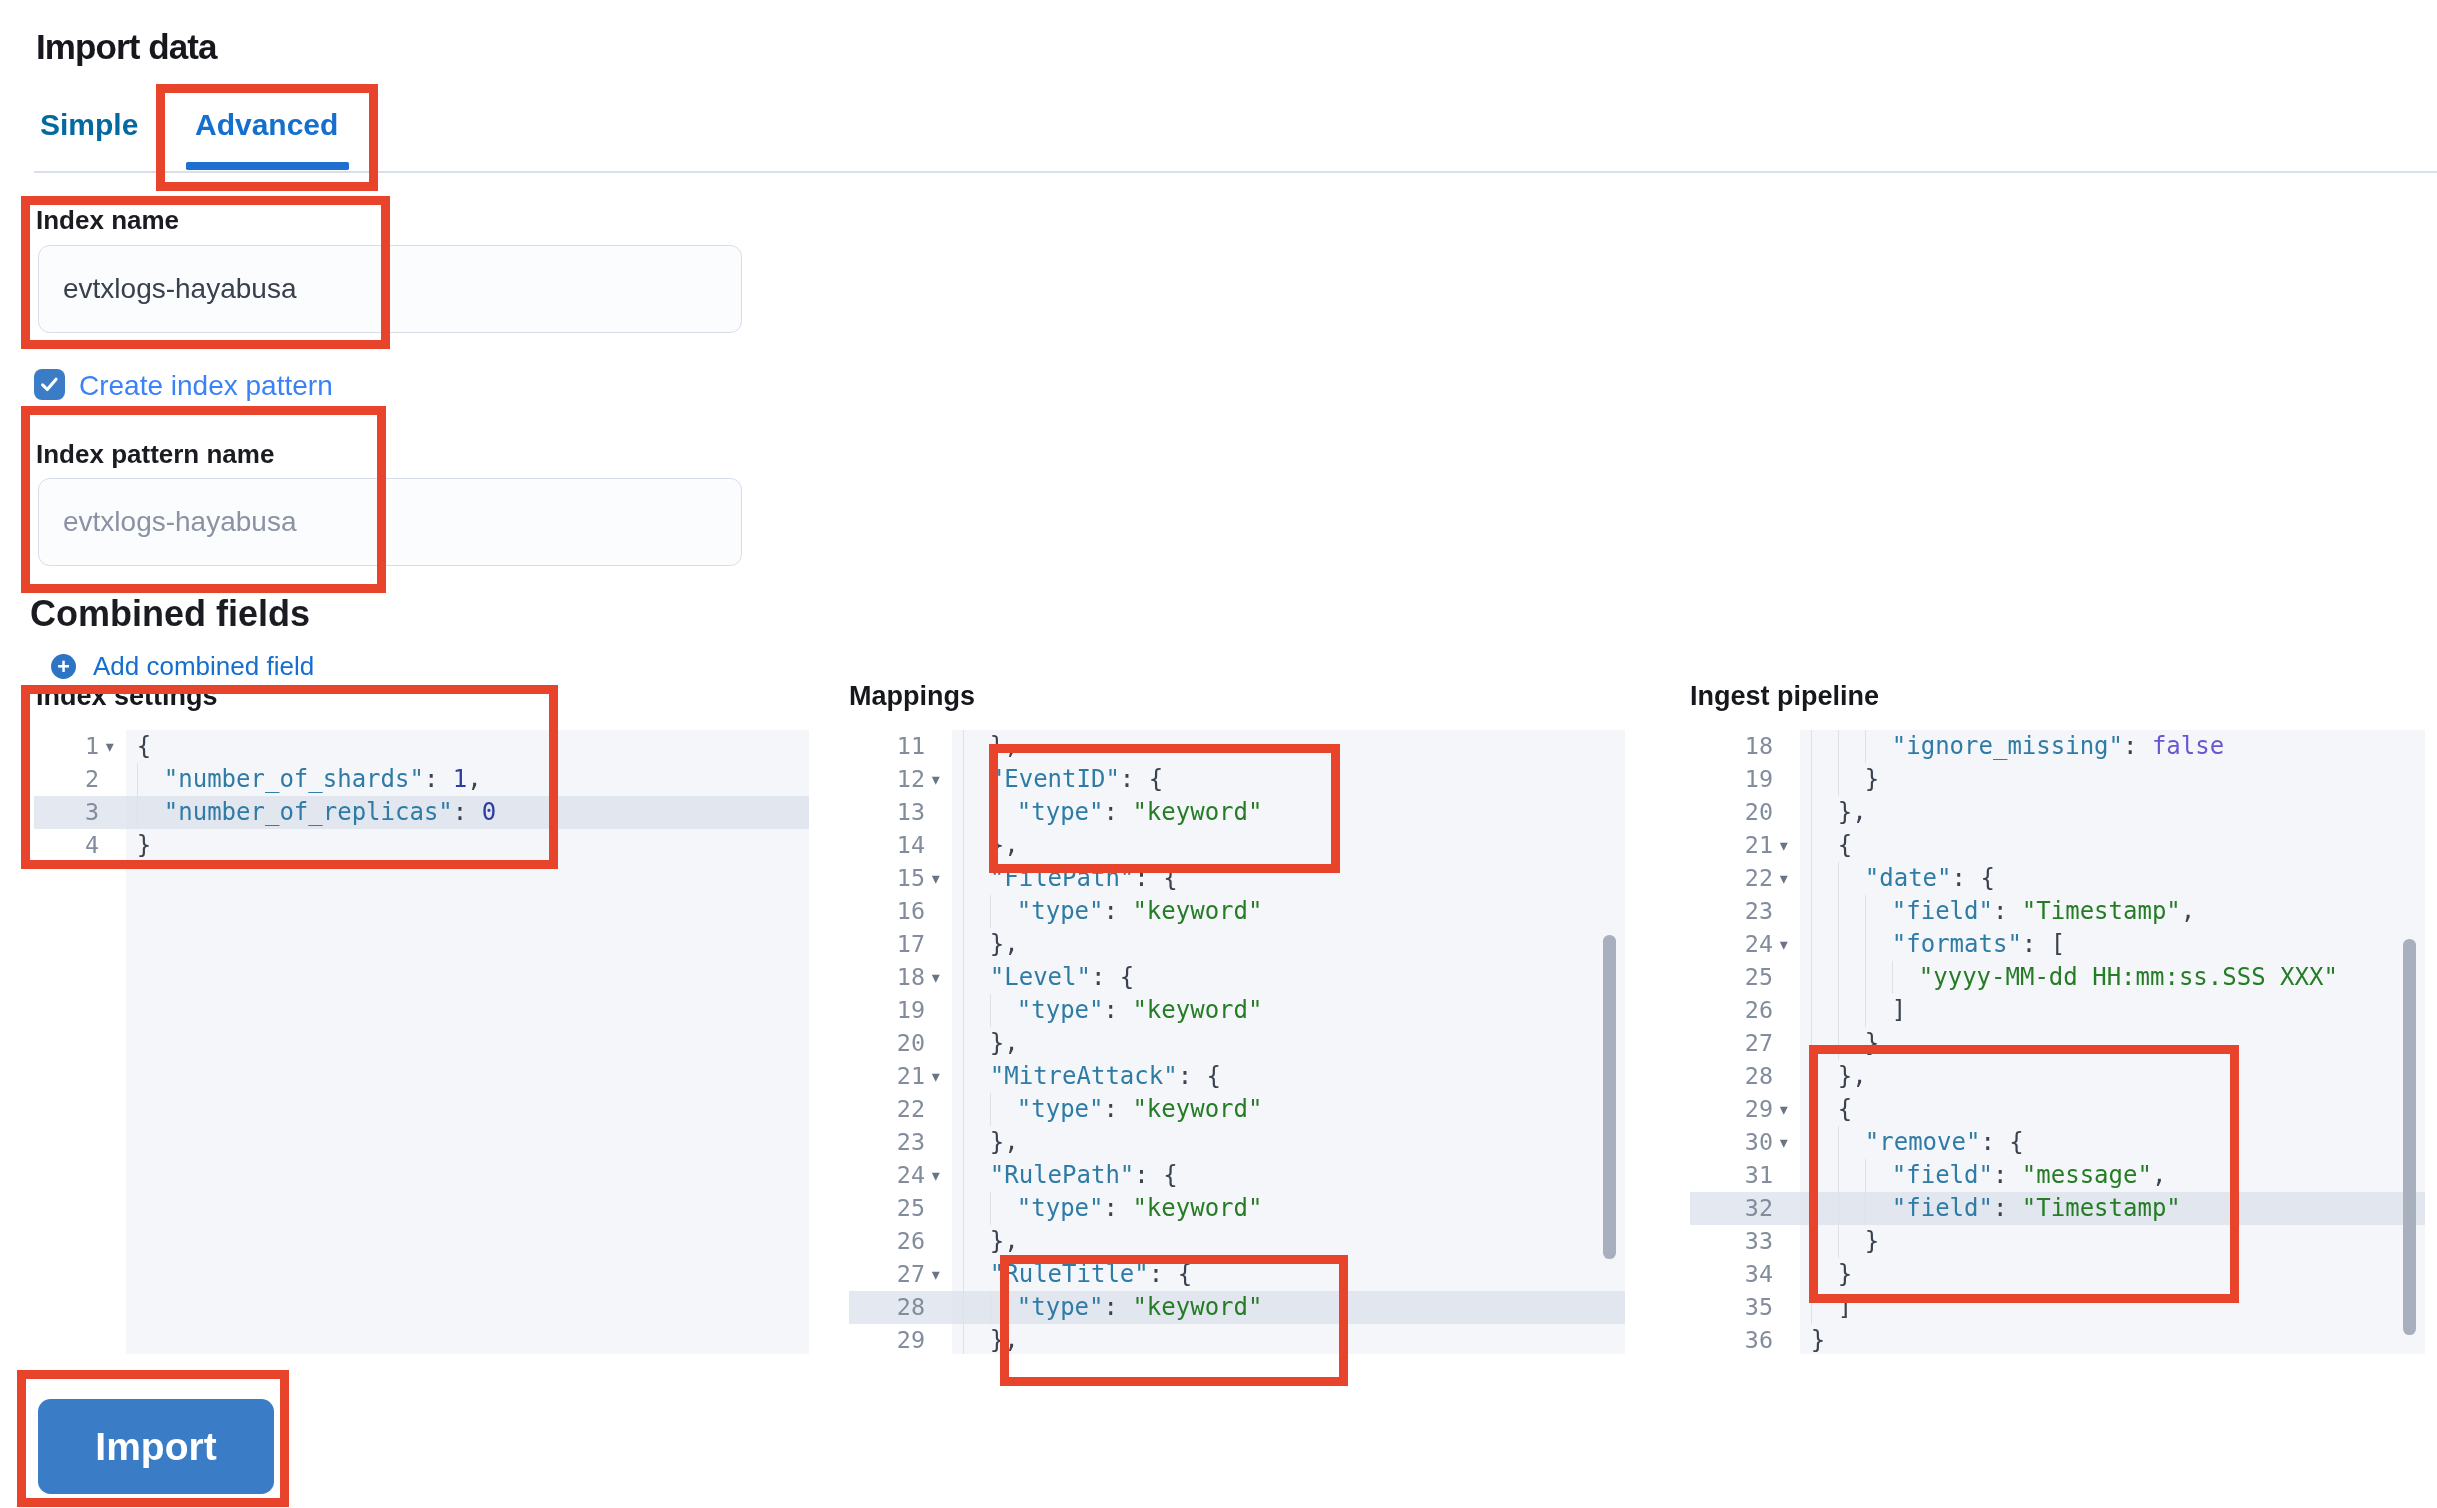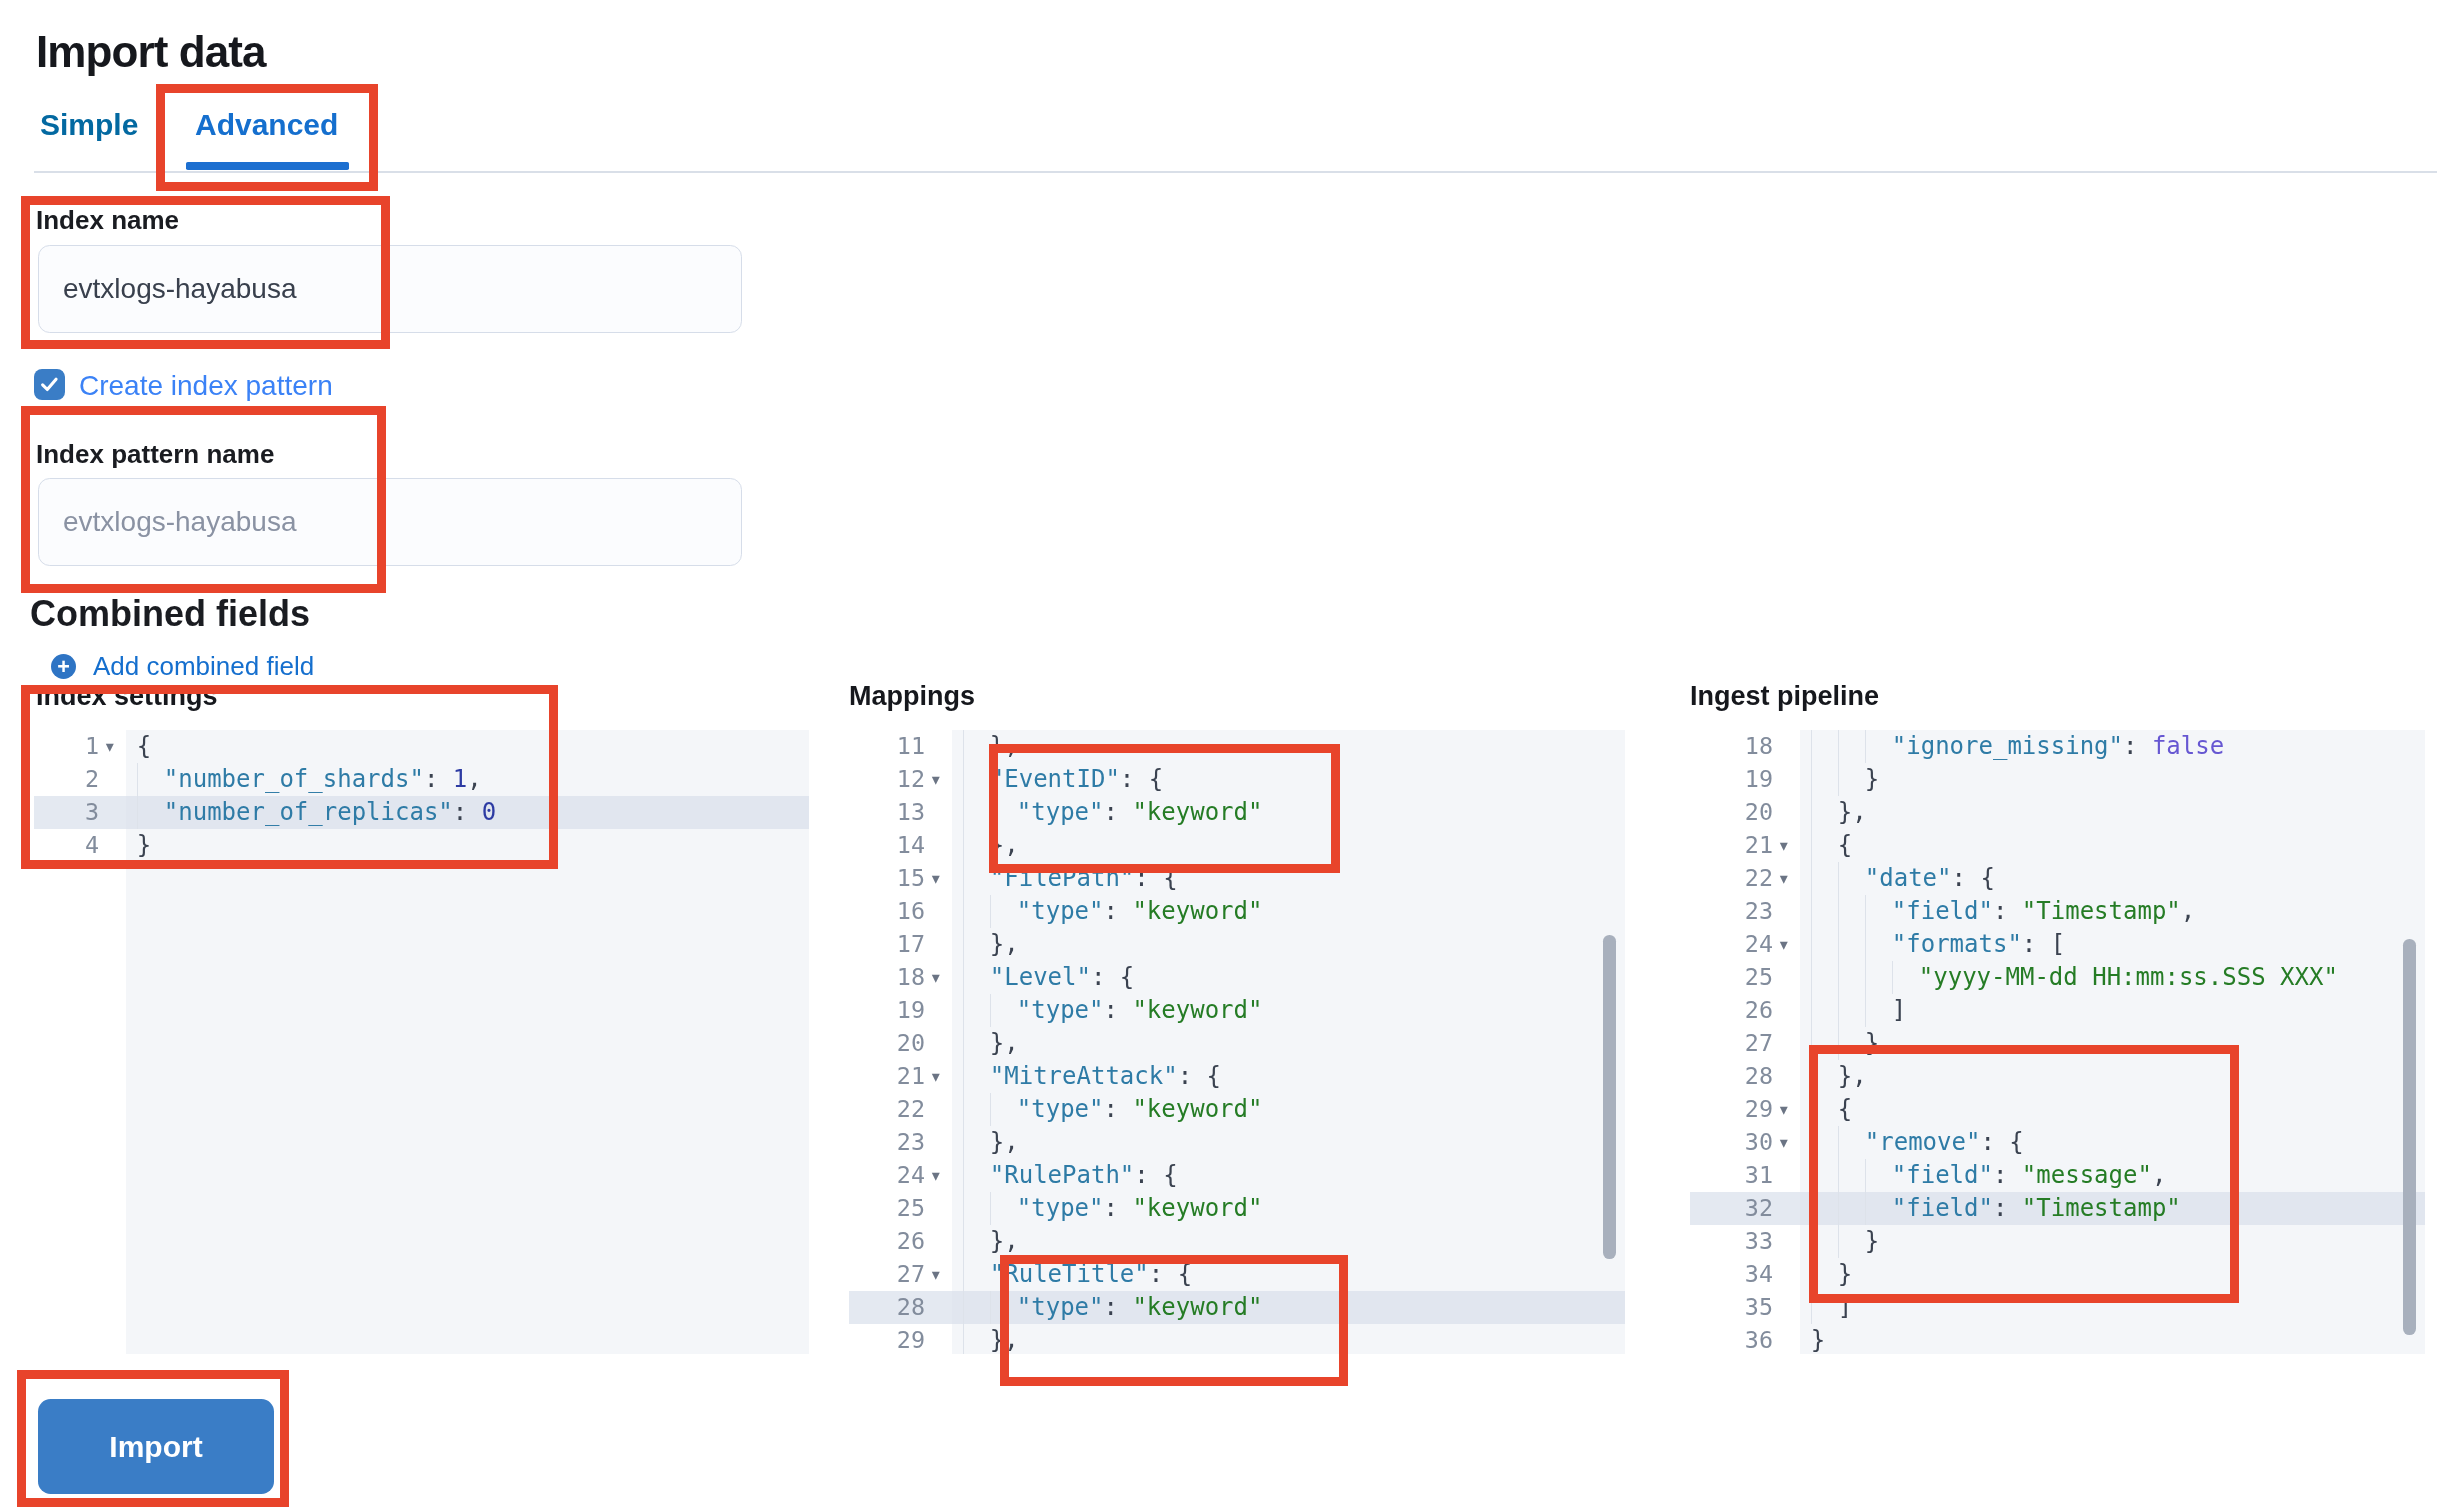--- a/index.html
+++ b/index.html
@@ -4,21 +4,21 @@
 <style>
   * { margin:0; padding:0; box-sizing:border-box; }
   html,body { background:#ffffff; }
   body {
     width:2438px; height:1508px; position:relative; overflow:hidden;
     font-family:"Liberation Sans", sans-serif; color:#1a1c21;
   }
   .abs { position:absolute; }
 
   
-  #page-title { left:36px; top:27px; font-size:44px; font-weight:700; letter-spacing:-0.9px; color:#16181d; }
+  #page-title { left:36px; top:27px; font-size:35px; font-weight:700; letter-spacing:-0.9px; color:#16181d; }
   .tab { top:108px; font-size:30px; font-weight:700; cursor:pointer; }
   #tab-simple   { left:40px;  color:#0369a1; }
   #tab-advanced { left:195px; color:#156fce; }
   #tab-underline { left:186px; top:162px; width:163px; height:8px; background:#1d6fd0; border-radius:1.8px; }
   #tabs-divider { left:34px; right:0; top:171px; height:1.8px; background:#d9dfe8; }
 
   
   .field-label { font-size:26px; font-weight:700; color:#1a1c21; }
   #index-name-label { left:36px; top:205px; }
   #index-pattern-name-label { left:36px; top:439px; }
@@ -85,21 +85,21 @@
   .tk-p { color:#3a4250; } 
 
   .vscroll { position:absolute; width:12.6px; border-radius:6.3px; background:#a8b0bd; cursor:pointer; }
   #mappings-scrollbar { right:9px; top:216px; height:324px; }
   #ingest-pipeline-scrollbar { right:9px; top:220px; height:396px; }
 
   
   #import-button {
     left:38px; top:1399px; width:236px; height:95px; background:#3a7dc6;
     border:none; border-radius:12.6px; color:#ffffff; font-family:"Liberation Sans", sans-serif;
-    font-size:30px; font-weight:700; cursor:pointer;
+    font-size:39px; font-weight:700; cursor:pointer;
   }
 
   
   .anno { position:absolute; border:9px solid #e8442b; pointer-events:none; z-index:40; }
   #anno-tab            { left:156px;  top:84px;   width:222px; height:107px; }
   #anno-index-name     { left:20.7px;   top:196px;  width:369px; height:153px; }
   #anno-index-pattern  { left:20.7px;   top:406px;  width:365px; height:187px; }
   #anno-index-settings { left:20.7px;   top:685px;  width:537px; height:184px; }
   #anno-eventid        { left:989px; top:744px;  width:351px; height:129px; }
   #anno-ruletitle      { left:1000px; top:1255px; width:348px; height:131px; }

